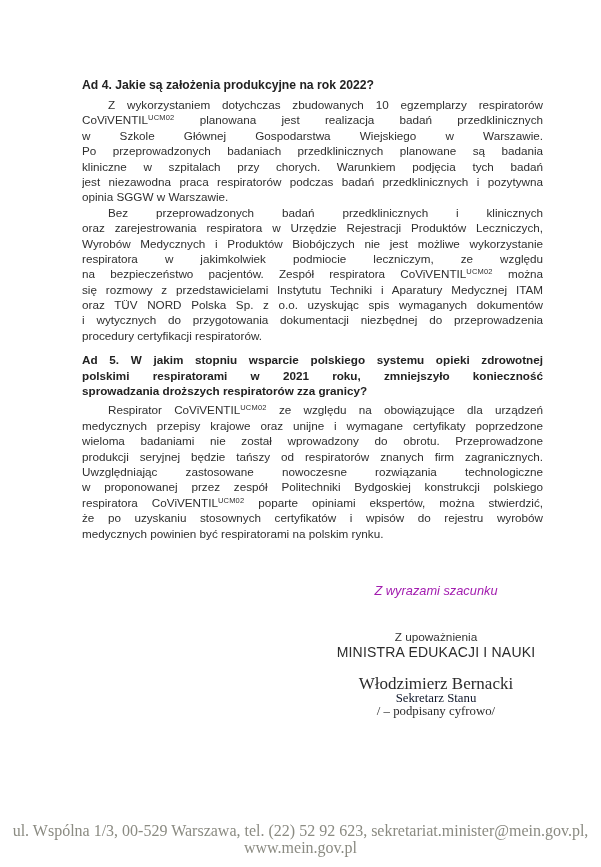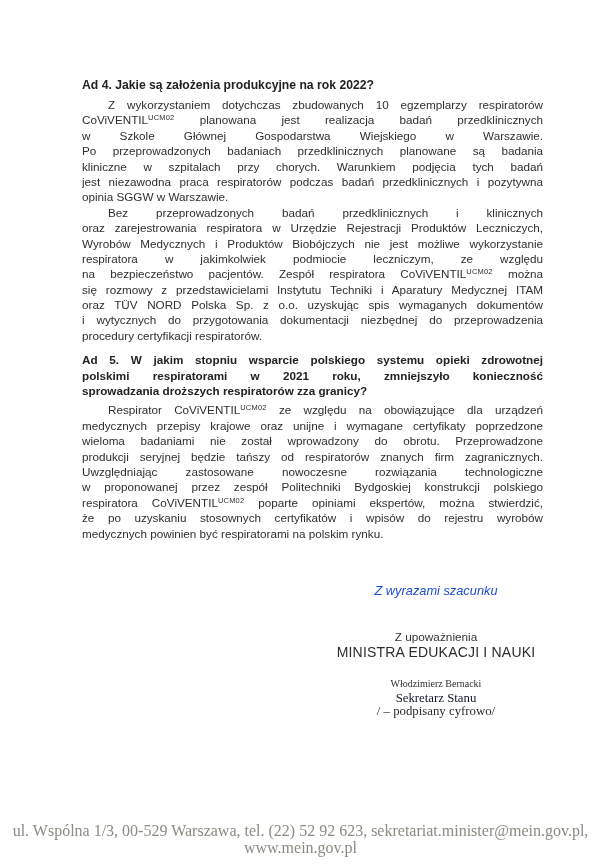--- a/index.html
+++ b/index.html
@@ -60,21 +60,21 @@
   }
   
   .salutation {
     position: absolute;
     left: 331px;
     top: 583px;
     width: 210px;
     text-align: center;
     font-size: 12.8px;
     font-style: italic;
-    color: #1d4ed8;
+    color: #a21caf;
   }
   .signature {
     position: absolute;
     left: 326px;
     top: 630px;
     width: 220px;
     text-align: center;
   }
   .sig-auth {
     font-size: 11.8px;
@@ -83,21 +83,21 @@
   }
   .sig-authority {
     font-size: 14px;
     line-height: 17px;
     letter-spacing: 0.2px;
     color: #2c2c2c;
   }
   .sig-gap { height: 16px; }
   .sig-name {
     font-family: "Liberation Serif", serif;
-    font-size: 10px;
+    font-size: 17px;
     line-height: 14.5px;
     color: #2c2c2c;
   }
   .sig-title {
     font-family: "Liberation Serif", serif;
     font-size: 12.8px;
     line-height: 13.5px;
     color: #0f172a;
   }
   .sig-digital {

